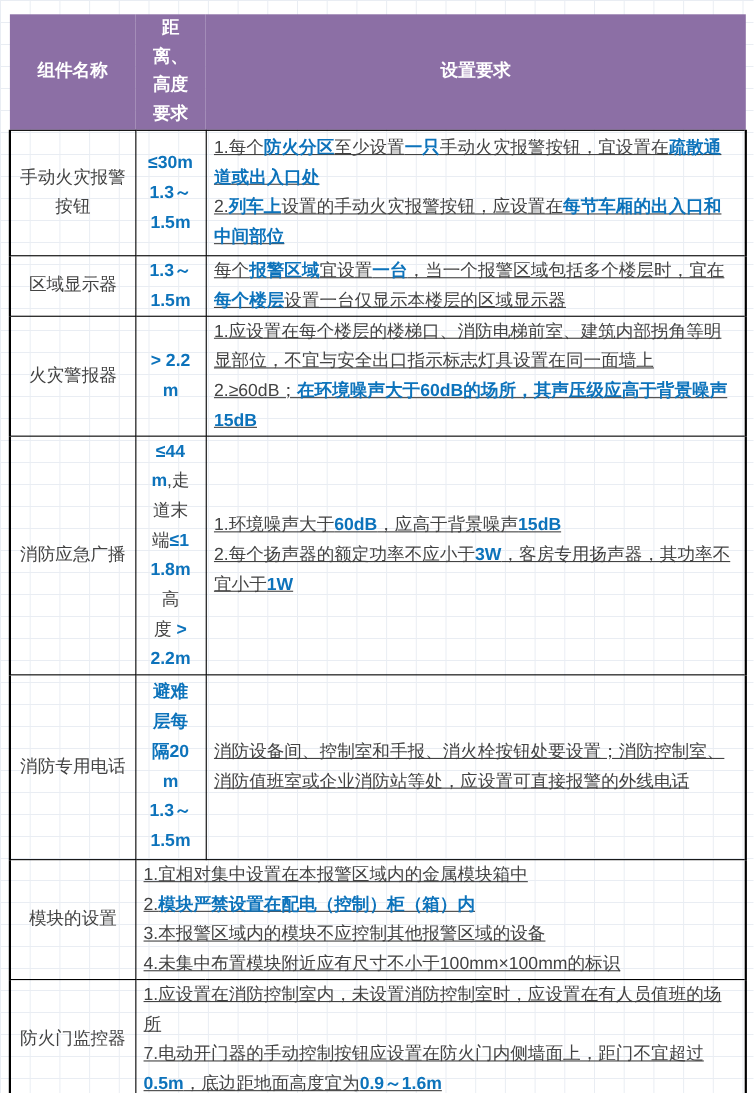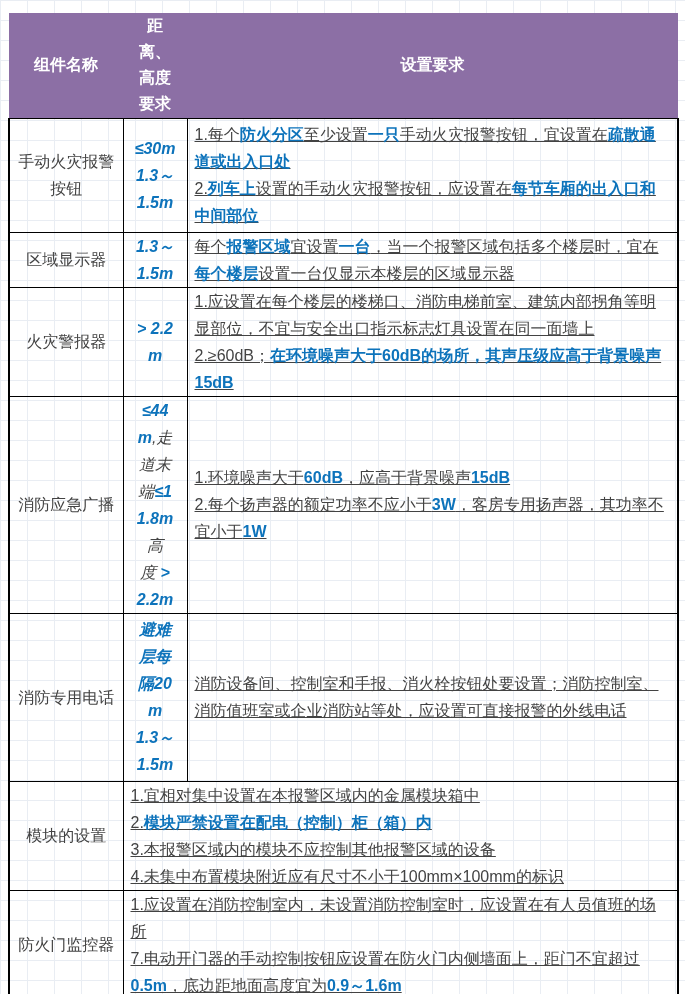--- a/index.html
+++ b/index.html
@@ -50,21 +50,20 @@
   tbody tr td:last-child { border-right-width: 2px; text-decoration: underline; }
   tbody tr:last-child td { border-bottom-width: 2px; }
   td.cell-component {
     text-align: center;
     padding: 0 6px;
     margin-top: 46px;
   }
   td.cell-distance {
     text-align: center;
     padding: 0 3px;
-    font-style: italic;
   }
   td.cell-req {
     text-align: left;
     padding: 0 8px 0 7px;
   }
   .para { margin: 0; }
   .dline { white-space: nowrap; }
   .hl {
     color: var(--accent, #0d73bb);
     font-weight: bold;

